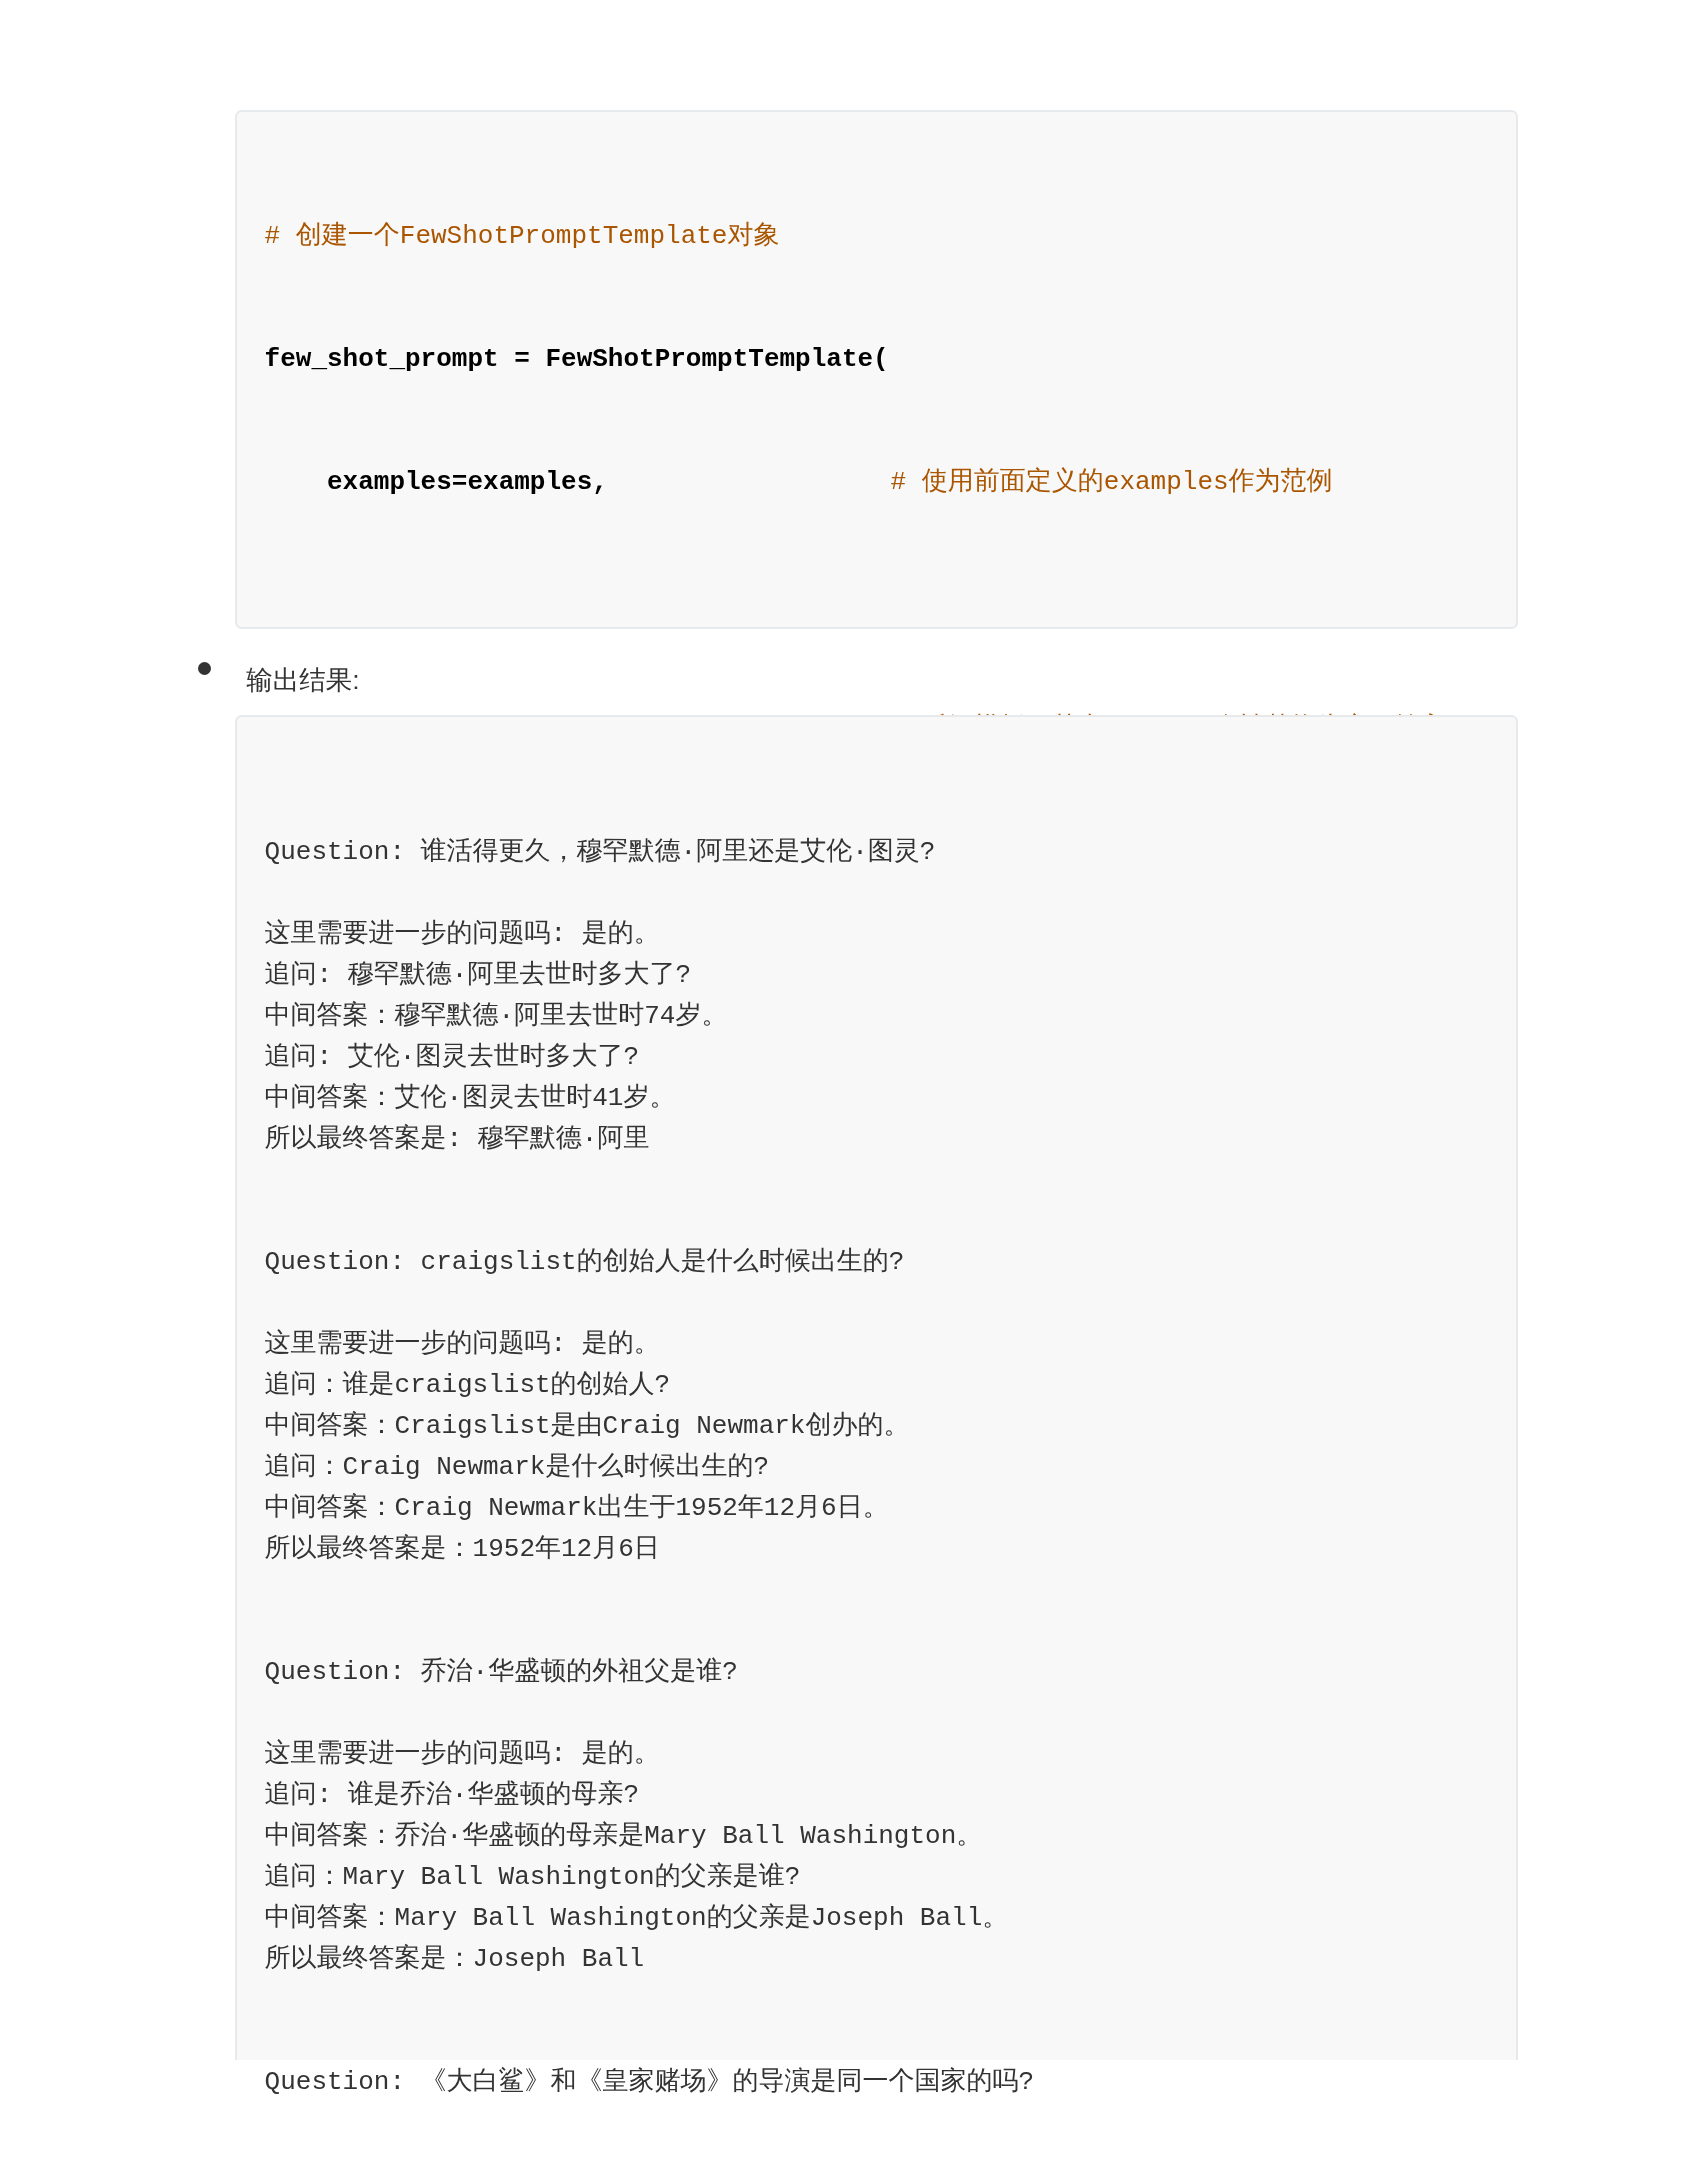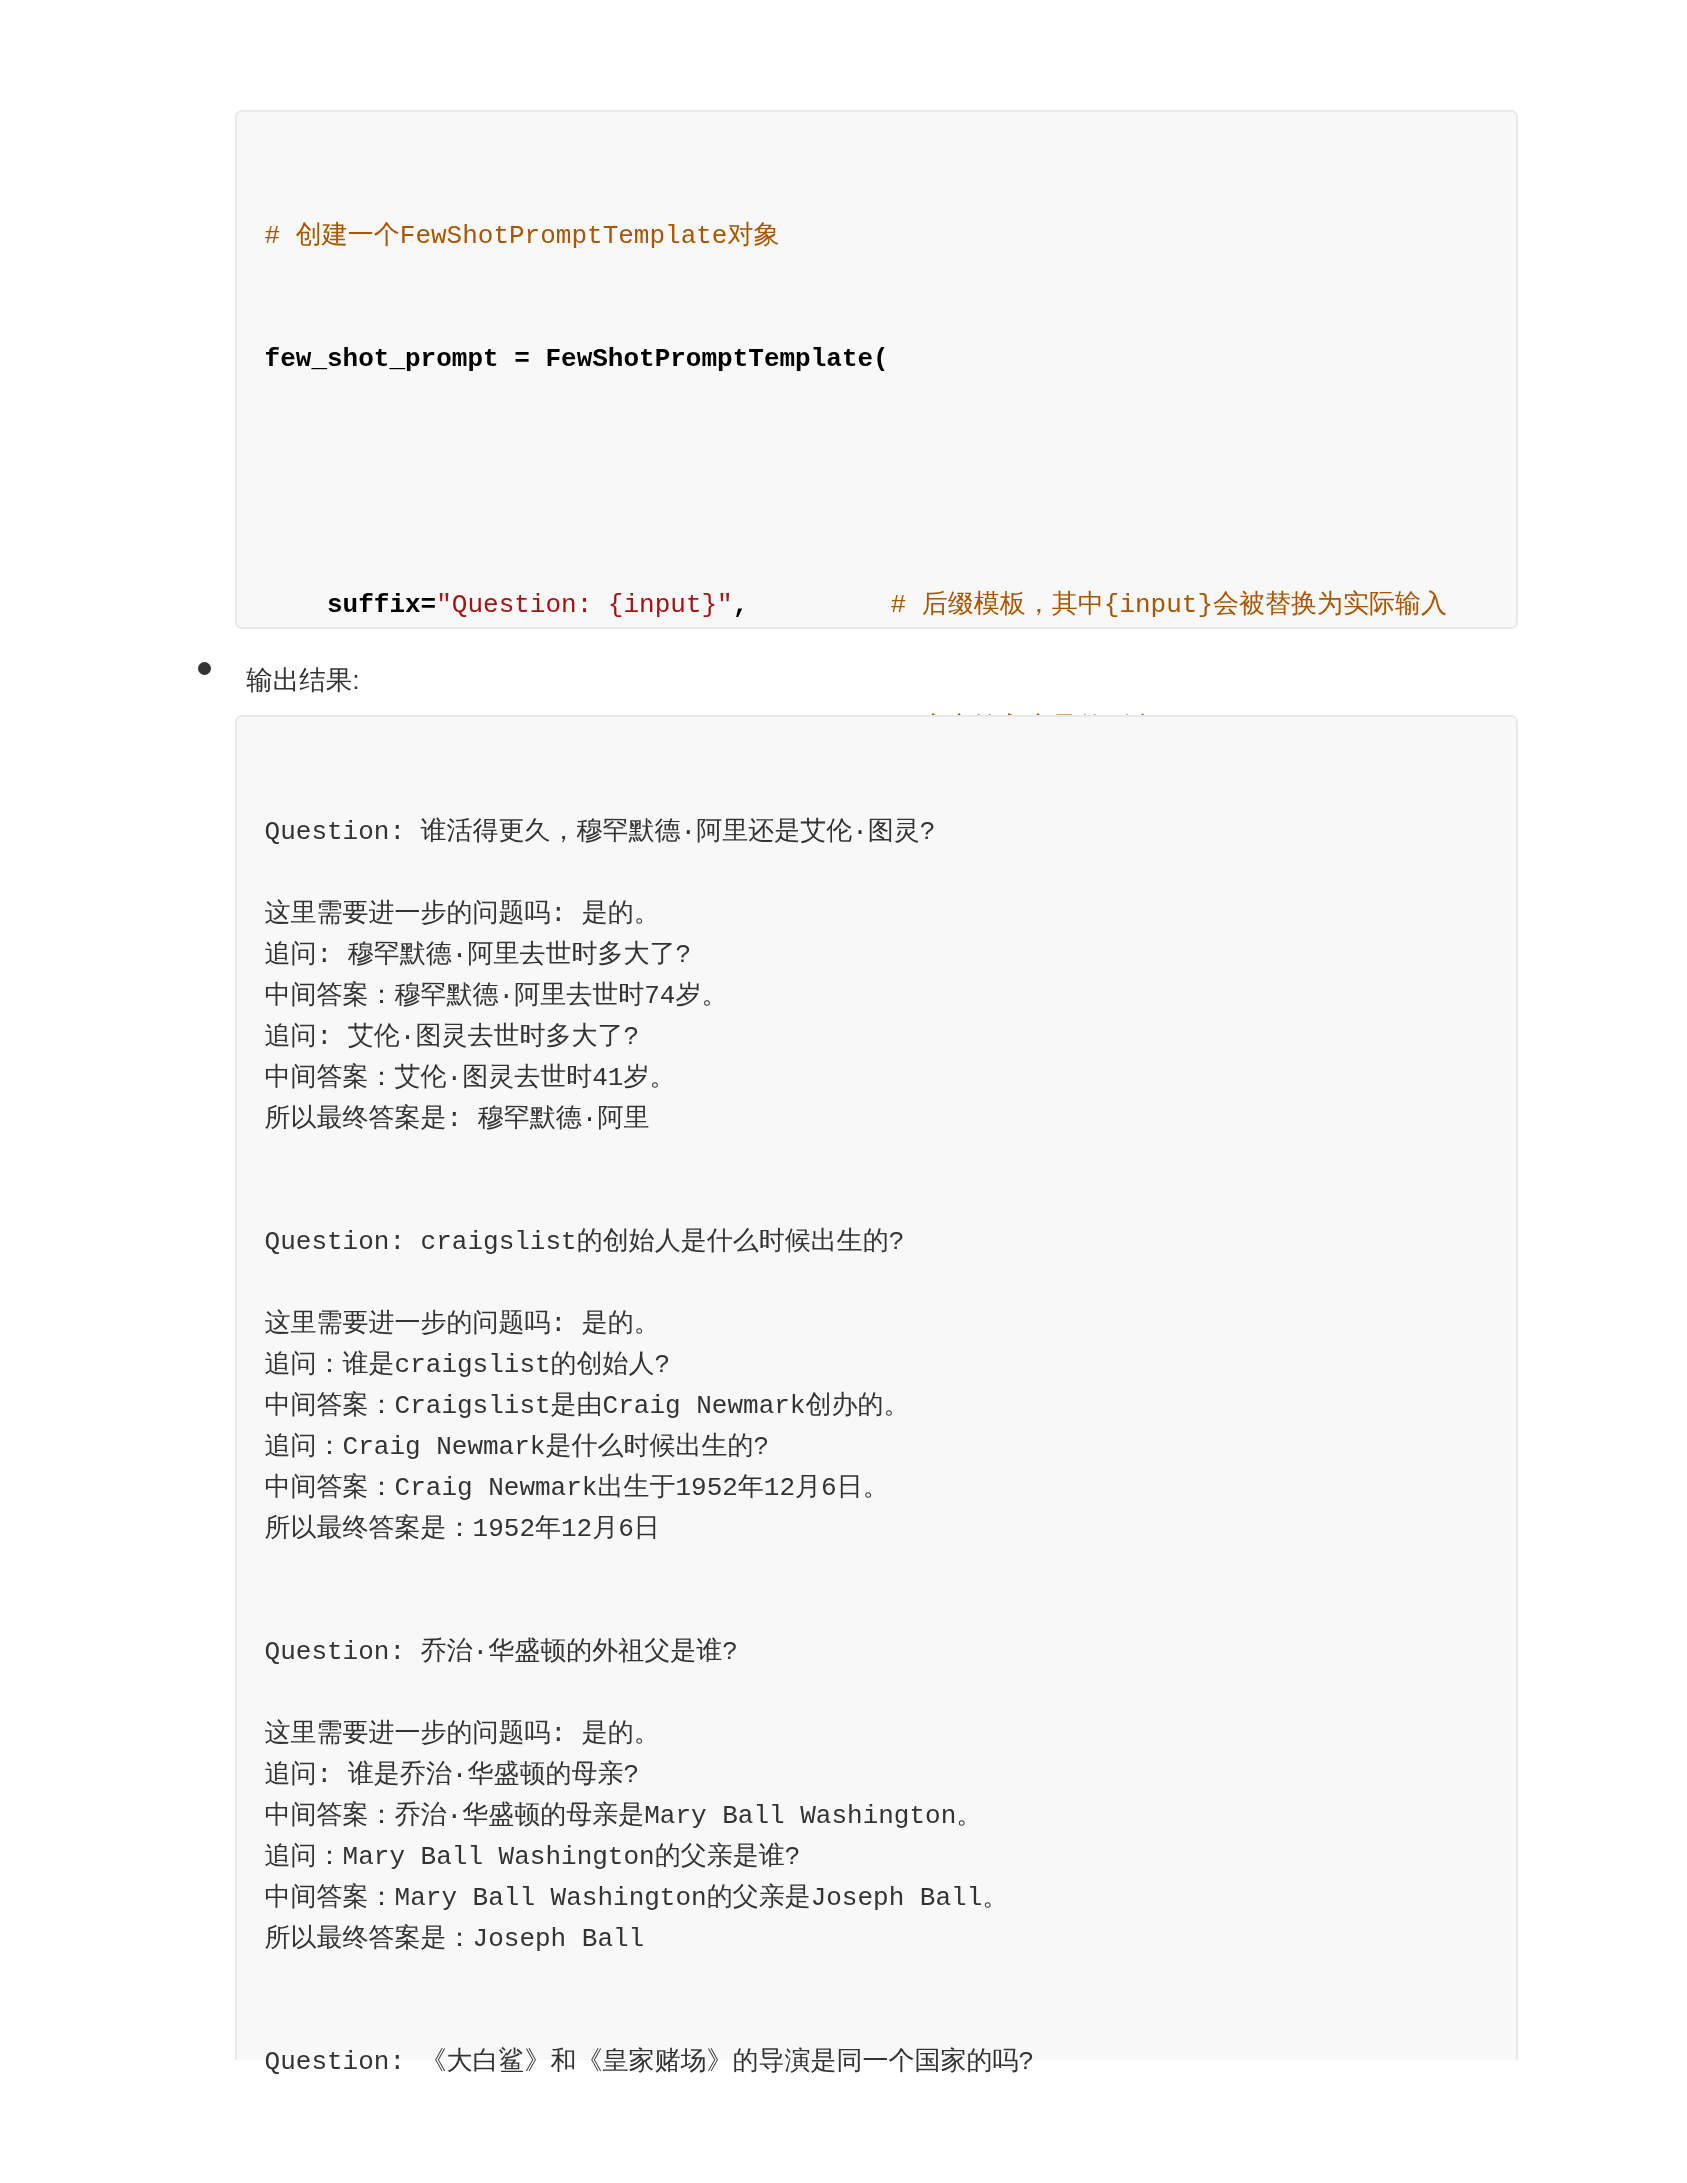--- a/index.html
+++ b/index.html
@@ -13,21 +13,21 @@
     border: 2.2px solid #e7eaed;
     border-radius: 6.6px;
     padding: 25px 0 0 27.6px;
     font-family: "Liberation Mono", "DejaVu Sans Mono", monospace;
     font-size: 26px;
     line-height: 41px;
     white-space: pre;
     color: #000000;
   }
   #code-block-1 { top: 110px; height: 519px; padding-top: 22px; }
-  #code-block-2 { top: 715px; height: 1345px; border-bottom: none; border-radius: 6.6px 6.6px 0 0; color: #333333; padding-top: 13px; }
+  #code-block-2 { top: 715px; height: 1345px; border-bottom: none; border-radius: 6.6px 6.6px 0 0; color: #333333; padding-top: 33px; }
   .line { height: 41px; display: block; }
   .cm { color: #aa5500; }
   .st { color: #aa1111; }
   .kw { color: #3300aa; }
   .pn { color: #000000; font-weight: bold; }
   .cmt-col { position: absolute; left: 626px; }
   .bullet-item {
     position: absolute;
     left: 187px;
     top: 662px;
@@ -45,20 +45,21 @@
     margin-left: 11px;
   }
   .rel { position: relative; }
 </style>
 </head>
 <body>
 
 <div id="code-block-1" class="code-block">
   <span class="line"><span class="cm"># 创建一个FewShotPromptTemplate对象</span></span>
   <span class="line"><span class="pn">few_shot_prompt = FewShotPromptTemplate(</span></span>
+  <span class="line rel"><span class="pn">    examples=examples,</span><span class="cm cmt-col"># 使用前面定义的examples作为范例</span></span>
   <span class="line rel"></span>
   <span class="line rel"><span class="pn">    suffix=</span><span class="st">"Question: {input}"</span><span class="pn">,</span><span class="cm cmt-col"># 后缀模板，其中{input}会被替换为实际输入</span></span>
   <span class="line rel"><span class="pn">    input_variables=[</span><span class="st">"input"</span><span class="pn">]</span><span class="cm cmt-col"># 定义输入变量的列表</span></span>
   <span class="line"><span class="pn">)</span></span>
   <span class="line"><span></span></span>
   <span class="line"><span class="cm"># 使用给定的输入格式化prompt，并打印结果</span></span>
   <span class="line"><span class="cm"># 这里的{input}将被"玛丽·波尔·华盛顿的父亲是谁?"替换</span></span>
   <span class="line"><span class="kw">print</span><span class="pn">(few_shot_prompt.format(</span><span class="kw">input</span><span class="pn">=</span><span class="st">"玛丽·波尔·华盛顿的父亲是谁?"</span><span class="pn">))</span></span>
 </div>
 

